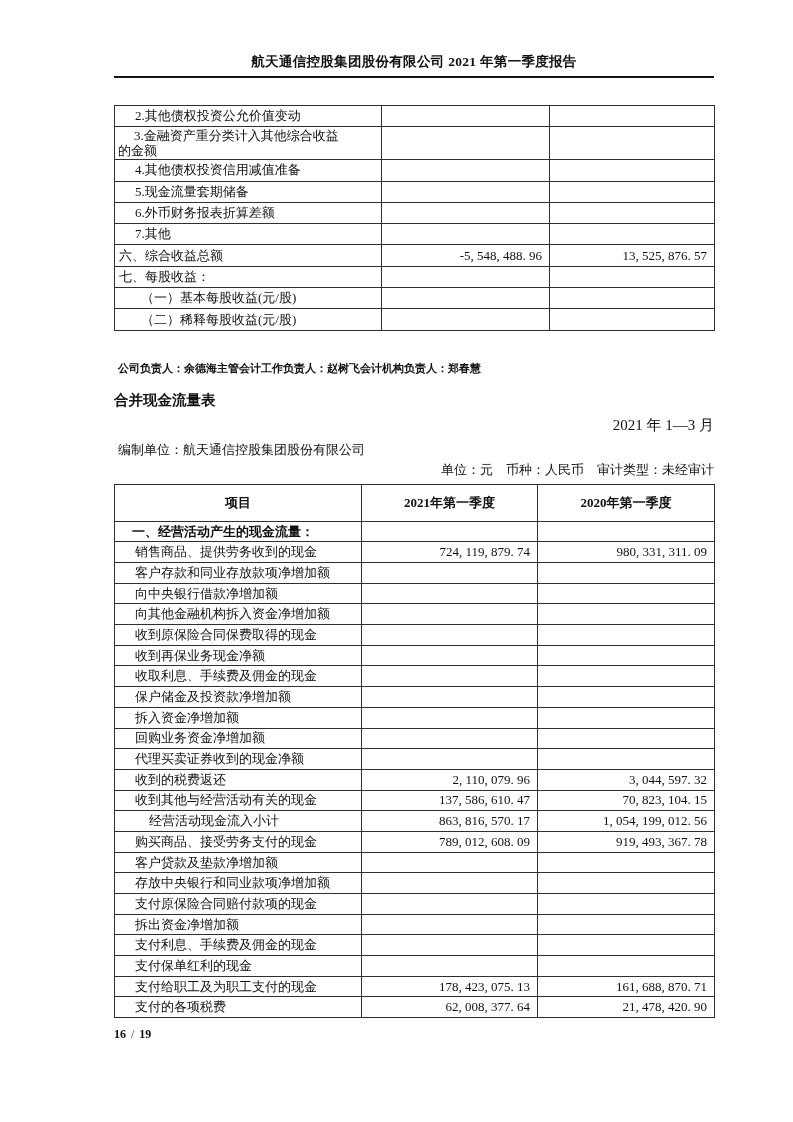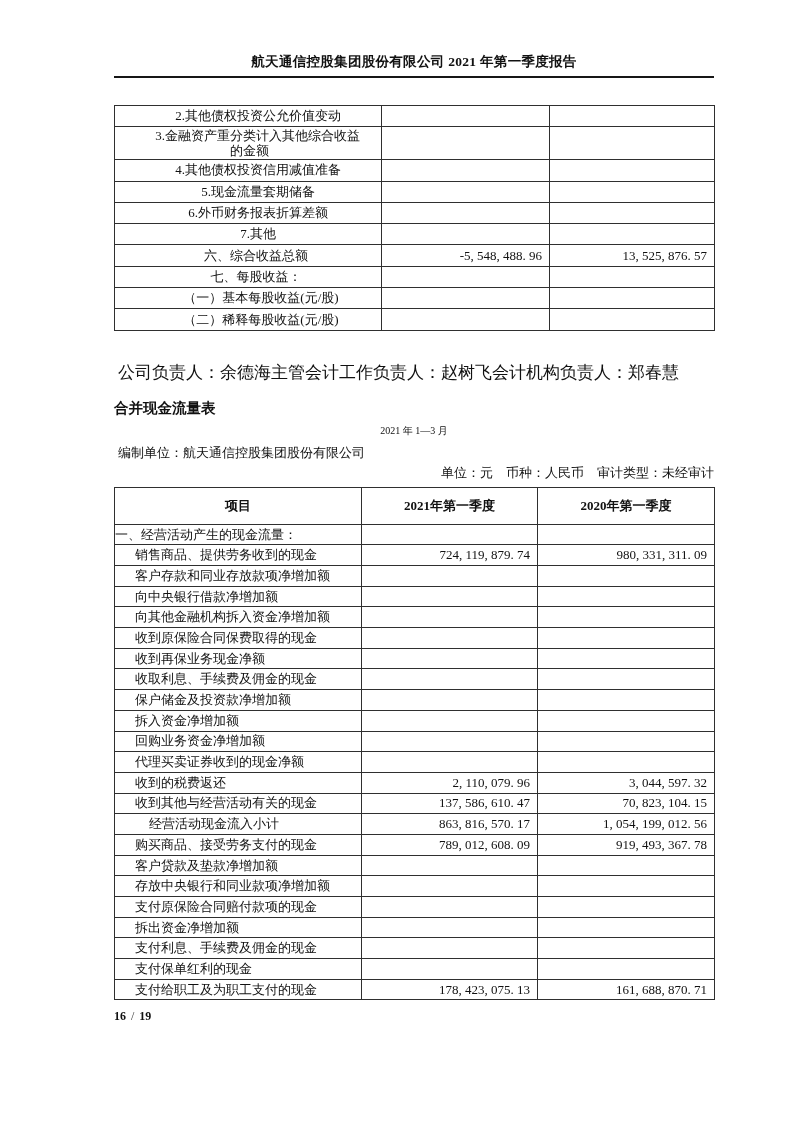--- a/index.html
+++ b/index.html
@@ -35,41 +35,41 @@
     border: 1.6px solid #242424;
   }
   td, th {
     border: 1px solid #2f2f2f;
     overflow: hidden;
     white-space: nowrap;
     vertical-align: middle;
   }
   th { font-weight: bold; height: 37px; text-align: center; }
   .t1 { margin-top: 27px; }
-  .t1 td { height: 21.3px; text-align: center; }
+  .t1 td { height: 21.3px; }
   .t2 { margin-top: 5px; }
   .t2 td { height: 20.7px; }
 
   td.num { text-align: right; padding-right: 7px; }
-  td.lbl.section  { padding-left: 16px; }
-  td.lbl.sectionb { padding-left: 0; font-weight: normal; }
+  td.lbl.section  { padding-left: 4px; }
+  td.lbl.sectionb { padding-left: 17px; font-weight: bold; }
   td.lbl.item     { padding-left: 20px; }
   td.lbl.sub      { padding-left: 26px; }
   td.lbl.subtotal { padding-left: 34px; }
   td.lbl.wrap {
     white-space: pre-line;
     text-indent: 16px;
     padding-left: 3px;
     line-height: 15.5px;
     height: 33px;
   }
 
-  .signatories { margin-top: 30px; font-size: 17px; padding-left: 4px; }
+  .signatories { margin-top: 30px; font-size: 11px; padding-left: 4px; font-weight: bold; }
   .cfs-title   { margin-top: 15px; font-size: 14.5px; font-weight: bold; }
-  .cfs-period  { margin-top: 6px;  text-align: center; font-size: 10px; }
+  .cfs-period  { margin-top: 6px;  text-align: right; font-size: 15px; }
   .cfs-prepared{ margin-top: 6px;  text-align: left;   font-size: 13px; padding-left: 4px; }
   .cfs-meta    { margin-top: 2px;  text-align: right;  font-size: 13px; }
 
   .footer { margin-top: 9px; text-align: left; font-size: 12px; }
   .footer .pg { font-weight: bold; }
   .footer .sep { margin: 0 5px; color: #333; }
 </style>
 </head>
 <body>
 
@@ -269,20 +269,25 @@
           <tr>
             <td class="lbl item">支付保单红利的现金</td>
             <td class="num"></td>
             <td class="num"></td>
           </tr>
           <tr>
             <td class="lbl item">支付给职工及为职工支付的现金</td>
             <td class="num">178, 423, 075. 13</td>
             <td class="num">161, 688, 870. 71</td>
           </tr>
+          <tr>
+            <td class="lbl item">支付的各项税费</td>
+            <td class="num">62, 008, 377. 64</td>
+            <td class="num">21, 478, 420. 90</td>
+          </tr>
         </tbody>
     </table>
 
     <div class="footer">
       <span class="pg">16</span><span class="sep">/</span><span class="pg">19</span>
     </div>
 
   </div>
 </div>
 

